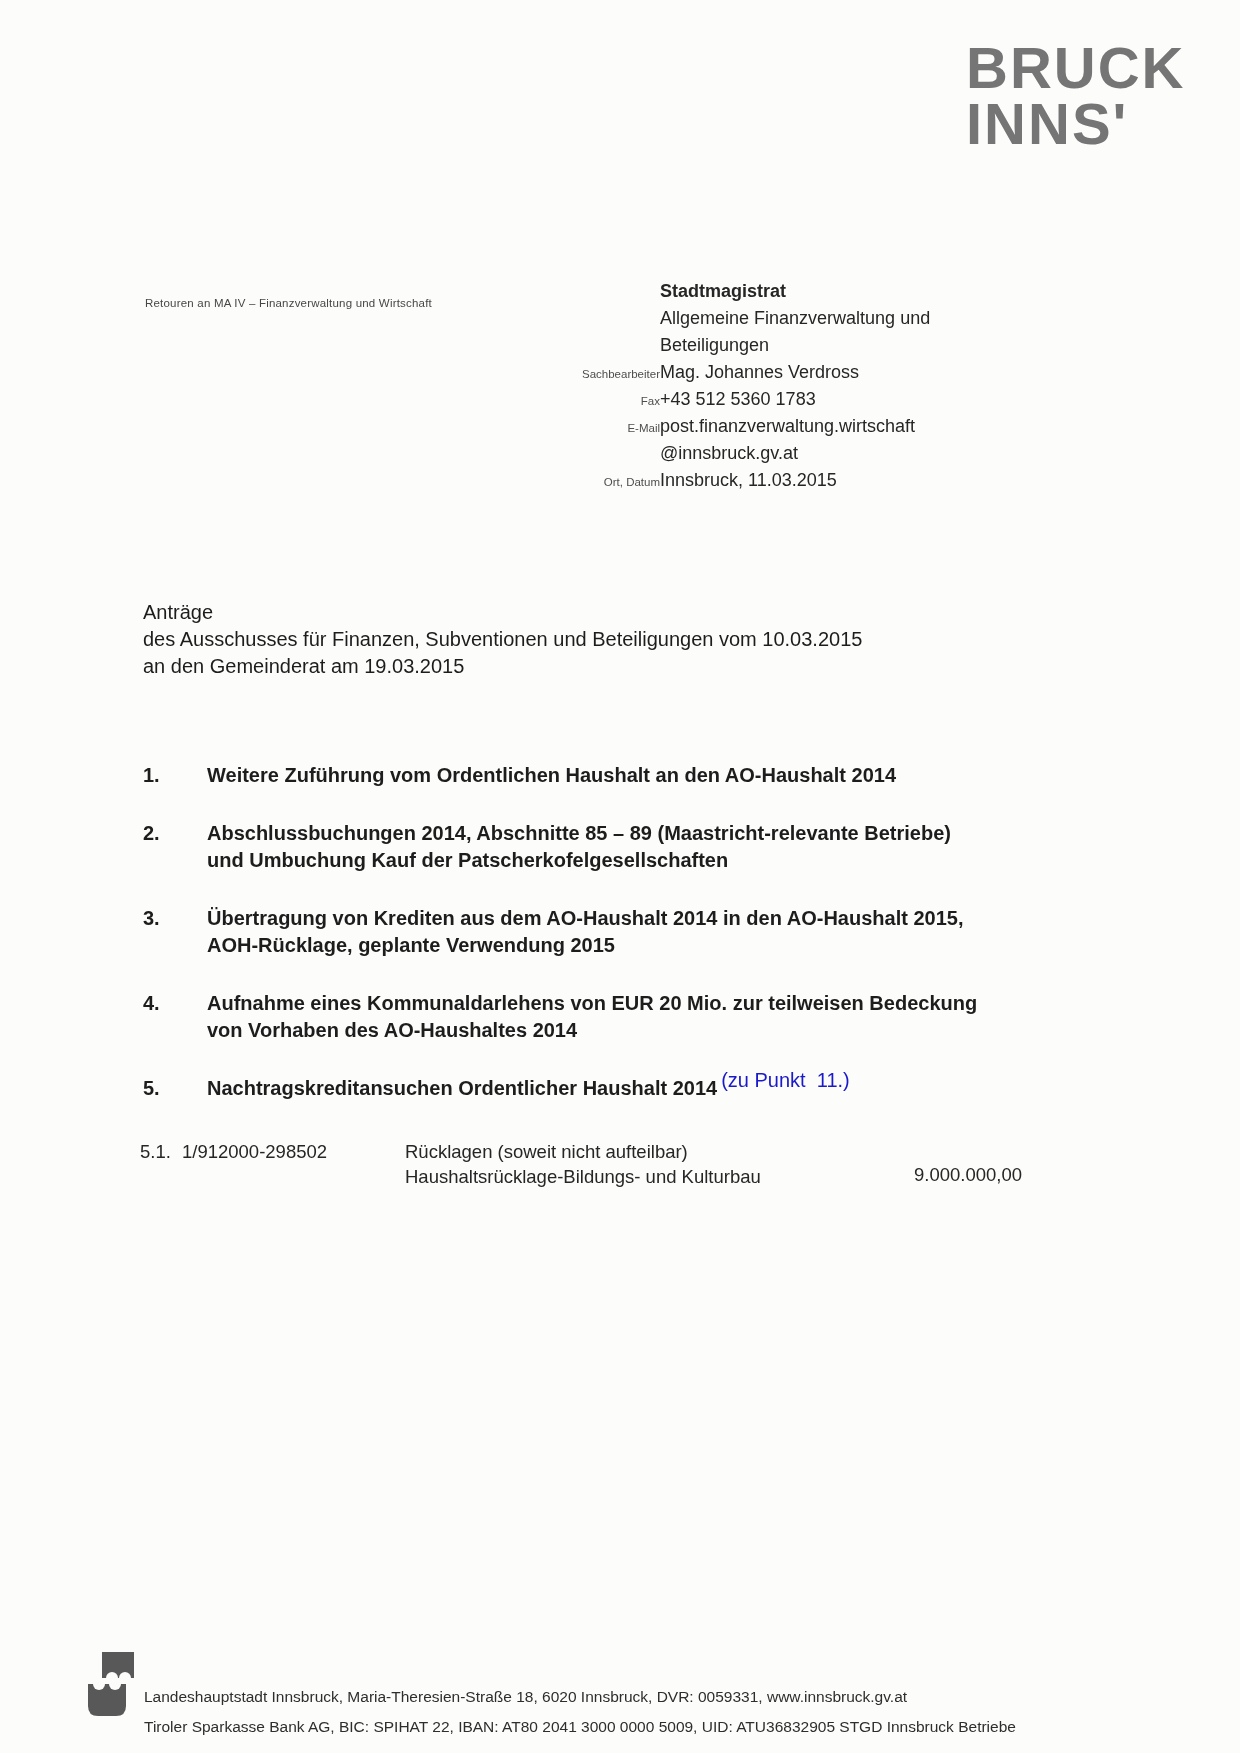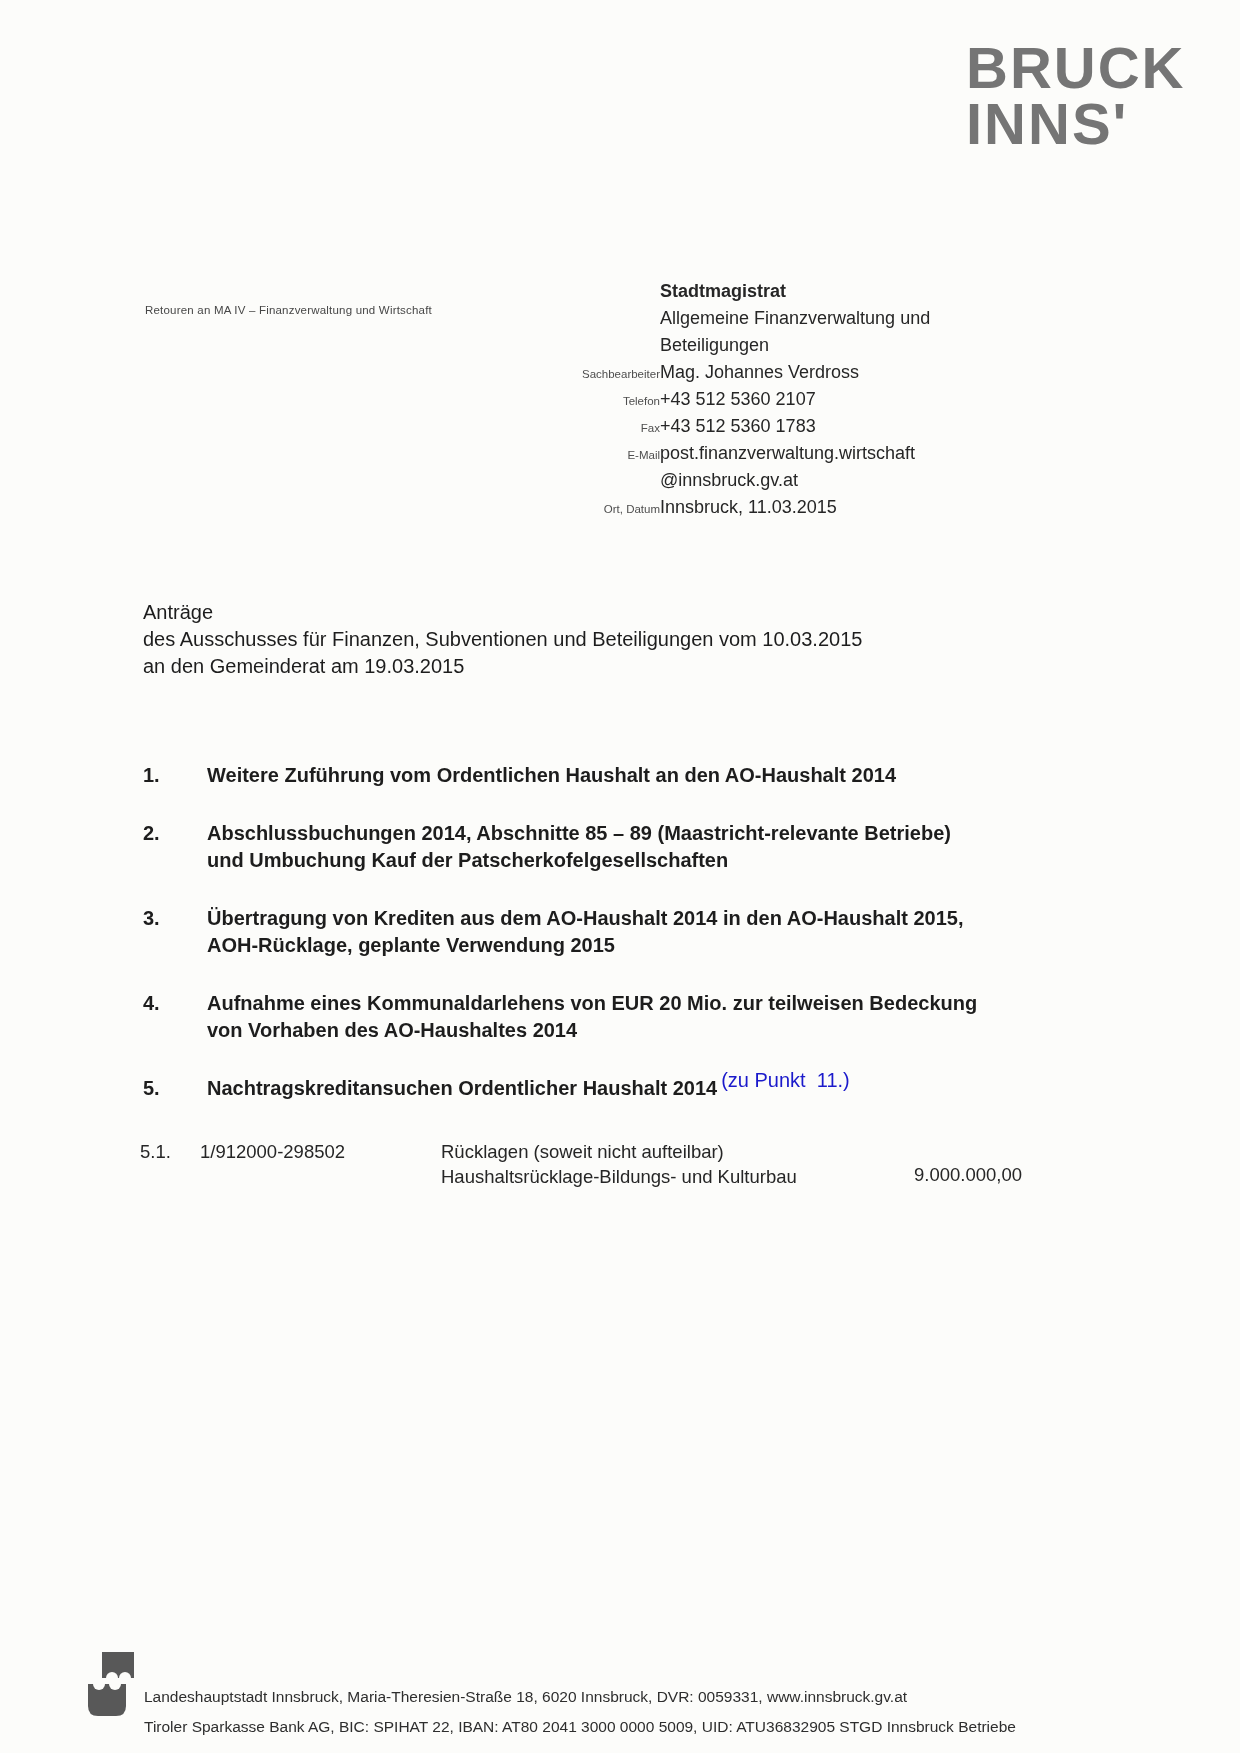--- a/index.html
+++ b/index.html
@@ -13,21 +13,21 @@
     overflow:hidden;
   }
   
   .logo{
     position:absolute;top:40px;left:966px;
     font-weight:800;font-size:58px;line-height:56px;
     letter-spacing:2px;color:#757575;
   }
   
   .return-note{
-    position:absolute;left:145px;top:304px;
+    position:absolute;left:145px;top:297px;
     font-size:11.5px;color:#474747;letter-spacing:.2px;
   }
   
   .contact{position:absolute;left:380px;top:281px;width:660px;}
   .crow{display:flex;height:27px;align-items:flex-start;}
   .clbl{
     width:280px;box-sizing:border-box;flex:none;
     text-align:right;padding-top:6px;
     font-size:11.5px;color:#4e4e4e;
   }
@@ -46,21 +46,21 @@
   }
   .inum{width:64px;flex:none;}
   .itext{flex:1;}
   .annotation{
     font-size:20px;font-weight:400;white-space:pre;
     position:relative;top:-8px;margin-left:4px;
   }
   
   .subitem{
     position:absolute;left:140px;top:1139px;
-    display:flex;font-size:18.5px;line-height:25px;color:#262626;gap:18px;
+    display:flex;font-size:18.5px;line-height:25px;color:#262626;
   }
   .si-num{width:42px;flex:none;}
   .si-account{width:223px;flex:none;}
   .si-desc div{white-space:nowrap;}
   .amount{
     position:absolute;top:1164px;right:218px;
     font-size:18.5px;color:#262626;
   }
   
   .footer{
@@ -94,24 +94,20 @@
       <span class="clbl"></span>
       <span class="cval">Allgemeine Finanzverwaltung und</span>
     </div>
     <div class="crow">
       <span class="clbl"></span>
       <span class="cval">Beteiligungen</span>
     </div>
     <div class="crow">
       <span class="clbl">Sachbearbeiter</span>
       <span class="cval">Mag. Johannes Verdross</span>
-    </div>
-    <div class="crow">
-      <span class="clbl">Telefon</span>
-      <span class="cval">+43 512 5360 2107</span>
     </div>
     <div class="crow">
       <span class="clbl">Fax</span>
       <span class="cval">+43 512 5360 1783</span>
     </div>
     <div class="crow">
       <span class="clbl">E-Mail</span>
       <span class="cval">post.finanzverwaltung.wirtschaft</span>
     </div>
     <div class="crow">

